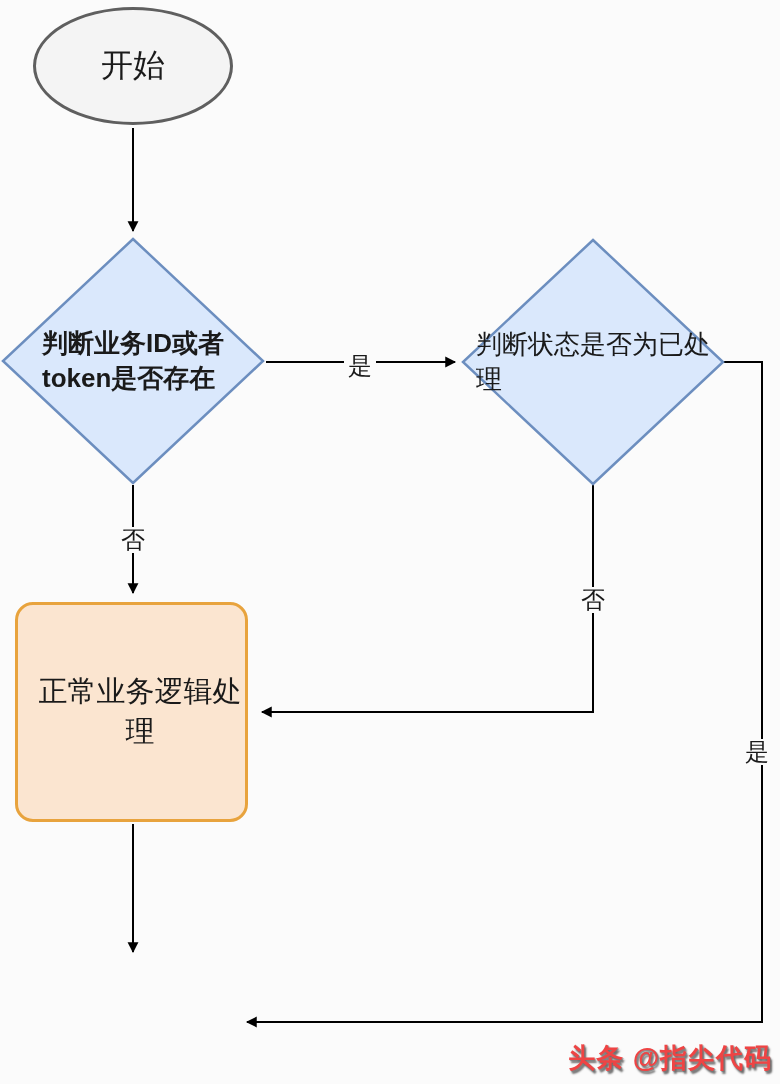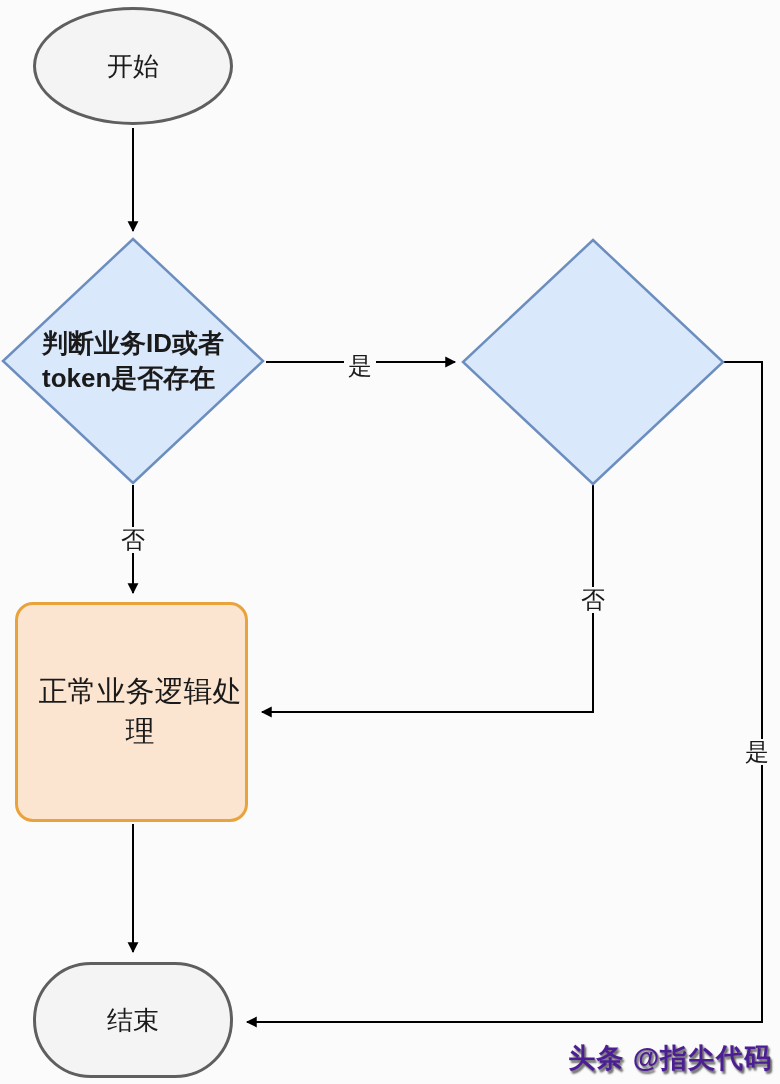--- a/index.html
+++ b/index.html
@@ -32,21 +32,21 @@
     display: flex;
     align-items: center;
     justify-content: center;
     text-align: center;
   }
   .node-start {
     left: 33px; top: 7px;
     width: 200px; height: 118px;
     border: 3px solid #5f5f5f;
     border-radius: 50%;
-    font-size: 26px;
+    font-size: 32px;
   }
   .node-end {
     left: 33px; top: 962px;
     width: 200px; height: 116px;
     border: 3px solid #5f5f5f;
     border-radius: 58px;
     font-size: 26px;
   }
   .diamond-label {
     position: absolute;
@@ -85,21 +85,21 @@
   }
   .chip-yes-1 { left: 360px; top: 366px; }
   .chip-no-1  { left: 133px; top: 540px; }
   .chip-no-2  { left: 593px; top: 600px; }
   .chip-yes-2 { left: 757px; top: 752px; }
   .watermark {
     position: absolute;
     right: 8px; top: 1040px;
     font-size: 27px;
     font-weight: bold;
-    color: #4c1d95;
+    color: #ef4444;
     text-shadow: 2px 3px 2px #6e6e6e, 1px 1px 1px #8a8a8a;
     letter-spacing: 1px;
   }
 </style>
 </head>
 <body>
 
 <div class="canvas">
 
   <svg class="edges-svg" viewBox="0 0 780 1084" xmlns="http://www.w3.org/2000/svg">
@@ -120,28 +120,27 @@
     <polygon points="593,240 723,362 593,484 463,362" stroke="#6c8ebf" stroke-width="2.5" fill="#dae8fc"></polygon>
   </svg>
 
   <div class="node node-start" style="background: rgb(244, 244, 244);">
     <span>开始</span>
   </div>
 
   <div class="diamond-label diamond-label-1">判断业务ID或者
 token是否存在</div>
 
+  <div class="diamond-label diamond-label-2">判断状态是否为已处
+理</div>
 
   <div class="node node-process" style="background: rgb(251, 229, 208);">
     <span>正常业务逻辑处理</span>
   </div>
 
-  <div class="node node-end" style="background: rgb(244, 244, 244);">
-    <span>结束</span>
-  </div>
 
   <div class="label-chip chip-yes-1">是</div>
   <div class="label-chip chip-no-1">否</div>
   <div class="label-chip chip-no-2">否</div>
   <div class="label-chip chip-yes-2">是</div>
 
   <div class="watermark">头条 @指尖代码</div>
 
 </div>
 

